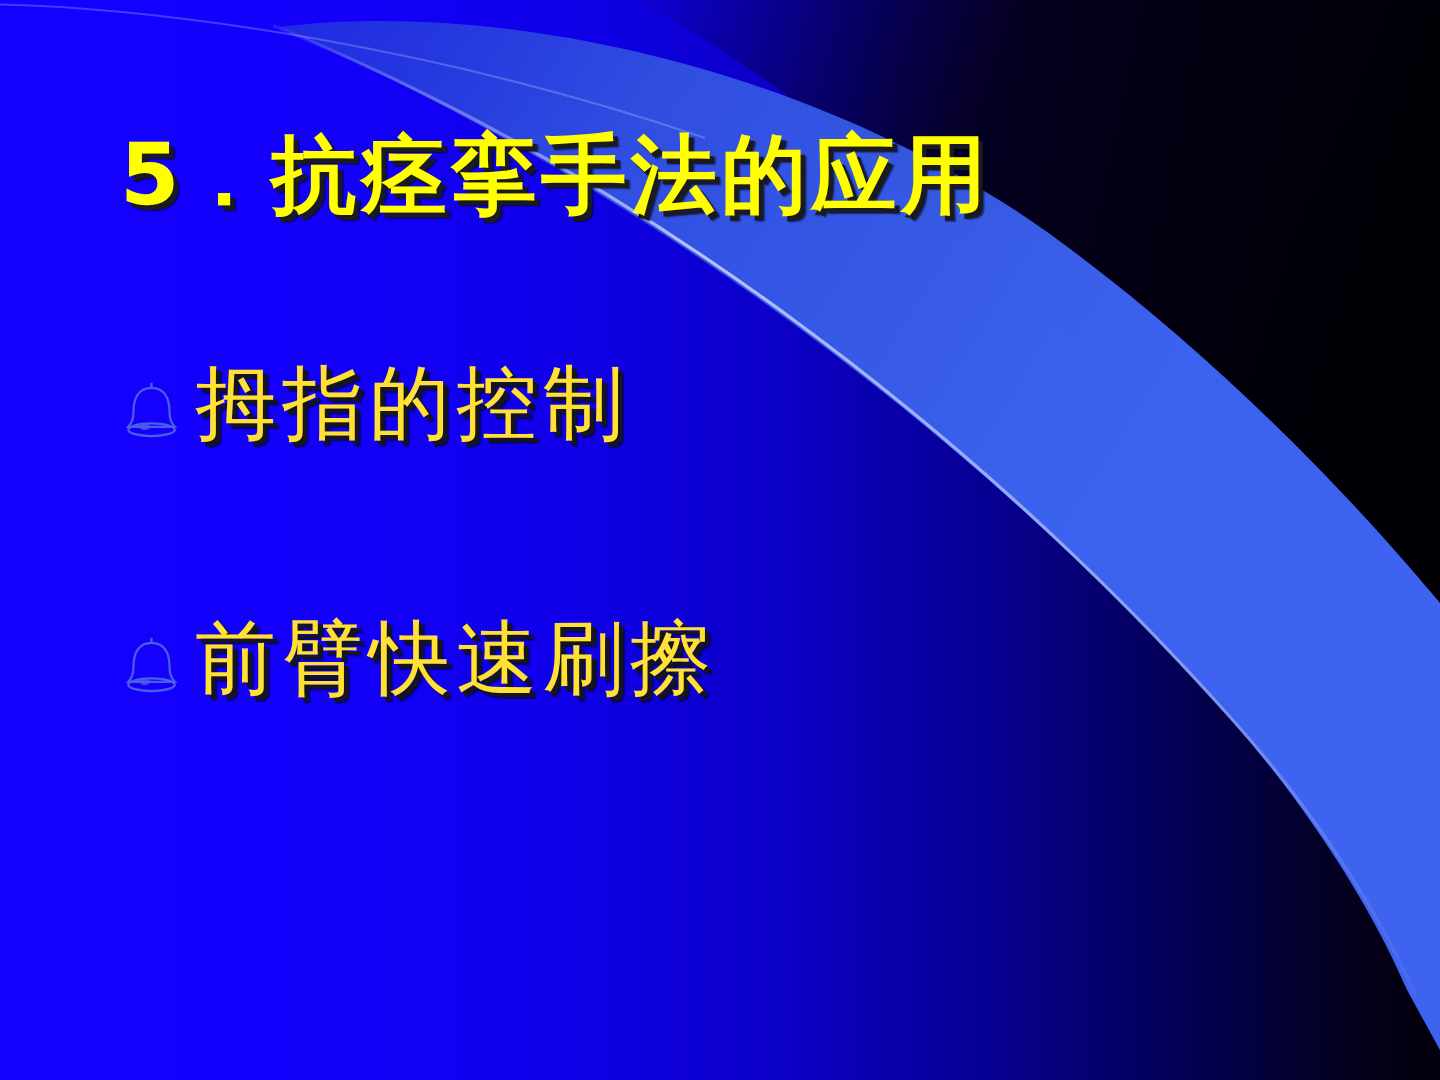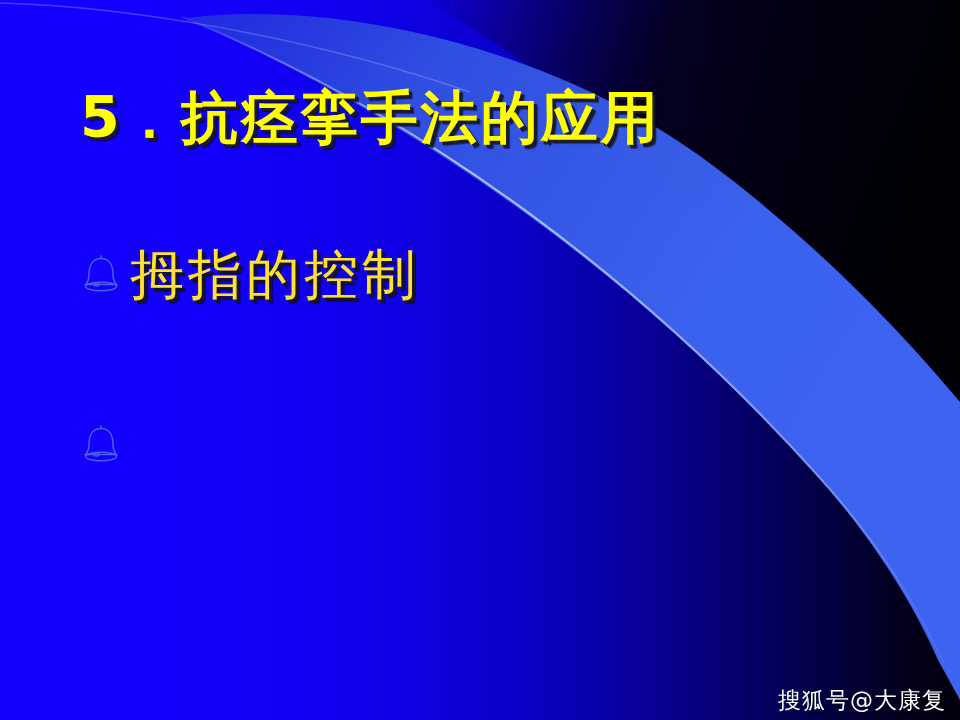--- a/index.html
+++ b/index.html
@@ -82,21 +82,21 @@
     margin-bottom: 86px;
   }
   .bullet-icon {
     width: 38px;
     height: 42px;
     flex: 0 0 38px;
     margin-right: 10px;
     display: block;
   }
   .bullet-label {
-    font-family: Liberation Sans, sans-serif;
+    font-family: Liberation Mono, monospace;
     font-size: 54px;
     line-height: 1;
     color: #ffe033;
     text-shadow:
        3px 3px 0 #15151c,
        4px 4px 1px rgba(0,0,0,0.5);
     letter-spacing: 4px;
   }
 
   
@@ -171,19 +171,19 @@
     </div>
 
     <div class="bullet-row">
       <svg class="bullet-icon" viewBox="0 0 38 42" aria-hidden="true">
         <path d="M19 5.5 C 10.5 5.5 7 12.5 7 21.5 C 7 26 5.5 29.5 3.5 31.5
                  L 34.5 31.5 C 32.5 29.5 31 26 31 21.5 C 31 12.5 27.5 5.5 19 5.5 Z" fill="none" stroke="#4a5fe6" stroke-width="1.5"></path>
         <path d="M19 5.5 L 19 2.2" fill="none" stroke="#4a5fe6" stroke-width="1.5"></path>
         <ellipse cx="19" cy="33.5" rx="15.5" ry="4.2" fill="none" stroke="#4a5fe6" stroke-width="1.5"></ellipse>
         <ellipse cx="14.5" cy="31.5" rx="3.4" ry="2.4" fill="#4a5fe6" opacity="0.75"></ellipse>
       </svg>
+      <span class="bullet-label">前臂快速刷擦</span>
     </div>
 
   </div>
 
-  <div id="watermark">搜狐号@大康复</div>
 
 </div>
 
 </body></html>

